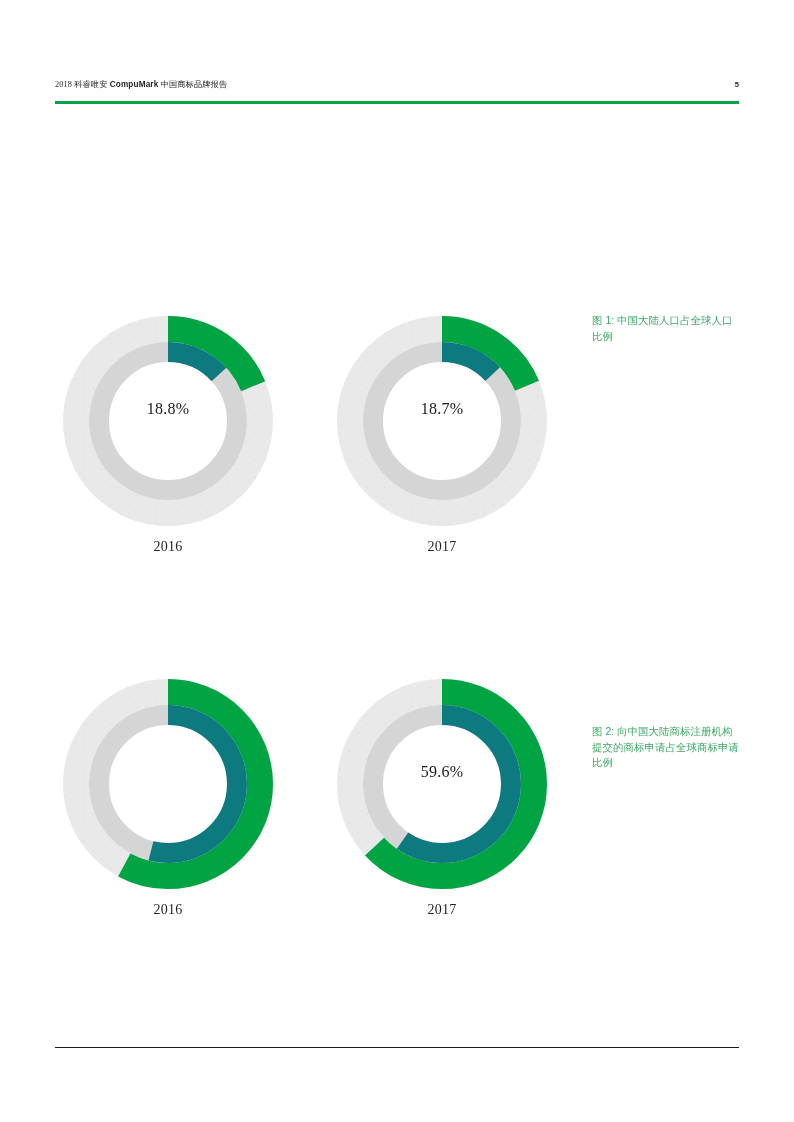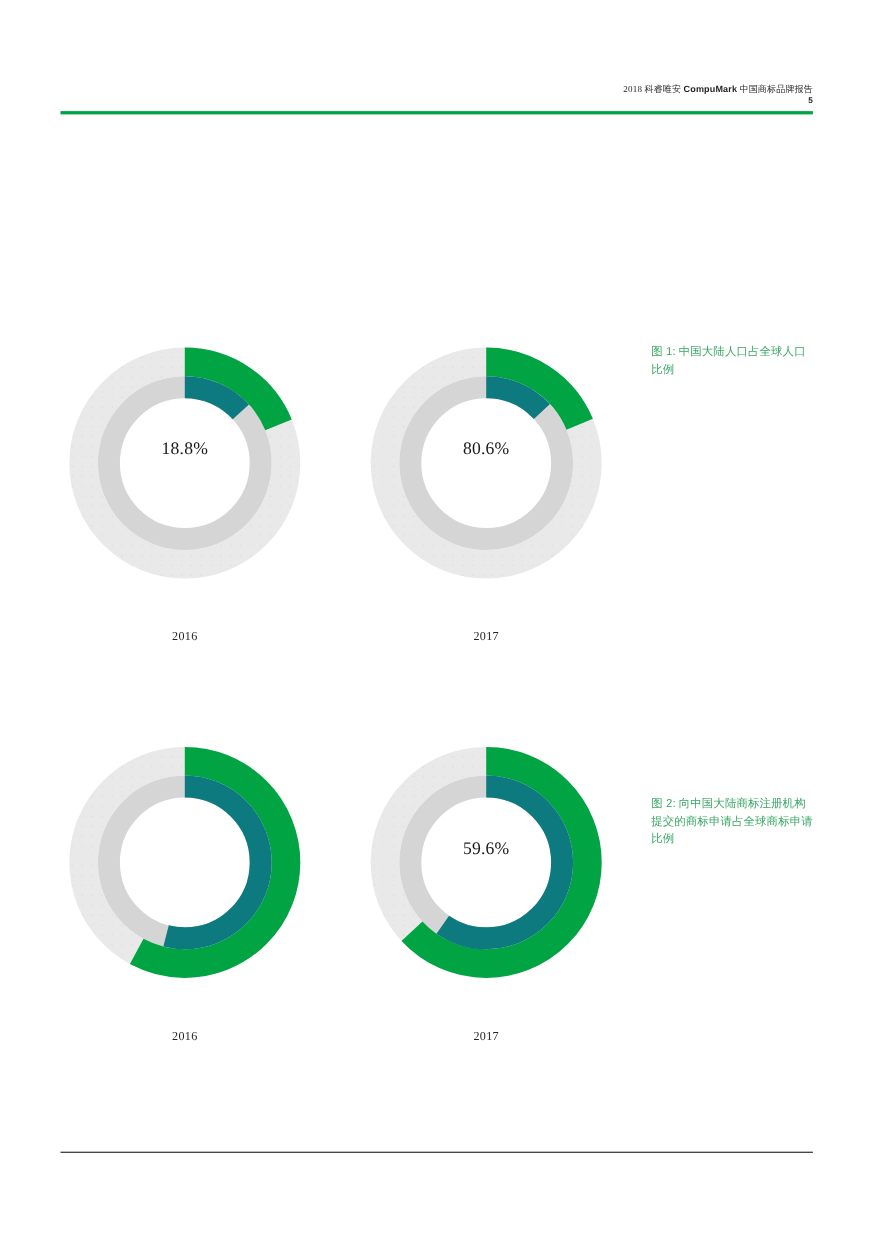--- a/index.html
+++ b/index.html
@@ -23,23 +23,22 @@
   }
 
   
   .header {
     position: absolute;
     left: 55px;
     top: 76px;
     width: 684px;
     height: 16px;
     display: flex;
-    align-items: flex-end;
+    align-items: center;
     justify-content: space-between;
-    flex-direction: column;
   }
   .header-title {
     font-family: "Liberation Serif", serif;
     font-size: 8.2px;
     color: #231f20;
     letter-spacing: 0.15px;
     white-space: nowrap;
   }
   .header-title .brand {
     font-family: "Liberation Sans", sans-serif;
@@ -114,24 +113,23 @@
     letter-spacing: 0.2px;
   }
 
   .donut-year-label {
     position: absolute;
     left: 0;
     top: 243px;
     width: 226px;
     text-align: center;
     font-family: "Liberation Serif", serif;
-    font-size: 11px;
+    font-size: 14px;
     color: #231f20;
     letter-spacing: 0.3px;
-    margin-top: 34px;
   }
 
   
   .figure-caption {
     position: absolute;
     left: 592px;
     width: 150px;
     font-family: "Liberation Serif", serif;
     font-size: 10.4px;
     line-height: 15.6px;
@@ -198,21 +196,21 @@
           <g>
             <circle cx="113" cy="125" r="69" fill="none" stroke="#d5d5d5" stroke-width="20"></circle>
           </g>
           <g>
             <circle class="arc-outer" cx="113" cy="125" r="92" fill="none" stroke="#00a443" stroke-width="26" transform="rotate(-90 113 125)" stroke-dasharray="108.0959200247176 469.9571282358043"></circle>
           </g>
           <g>
             <circle class="arc-inner" cx="113" cy="125" r="69" fill="none" stroke="#0d7a80" stroke-width="20" transform="rotate(-90 113 125)" stroke-dasharray="56.79371199159628 376.74607420379516"></circle>
           </g>
         </svg>
-        <div class="donut-center-label">80.6%</div>
+        <div class="donut-center-label">18.7%</div>
         <div class="donut-year-label">2017</div>
       </div>
 
     </div>
 
     <div class="figure-caption" style="color: rgb(58, 168, 100);"><span class="cap-num">图 1:</span> <span>中国大陆人口占全球人口比例</span></div>
   </div>
 
   <div class="figure-block" id="figure-2">
     <div class="charts-row">

